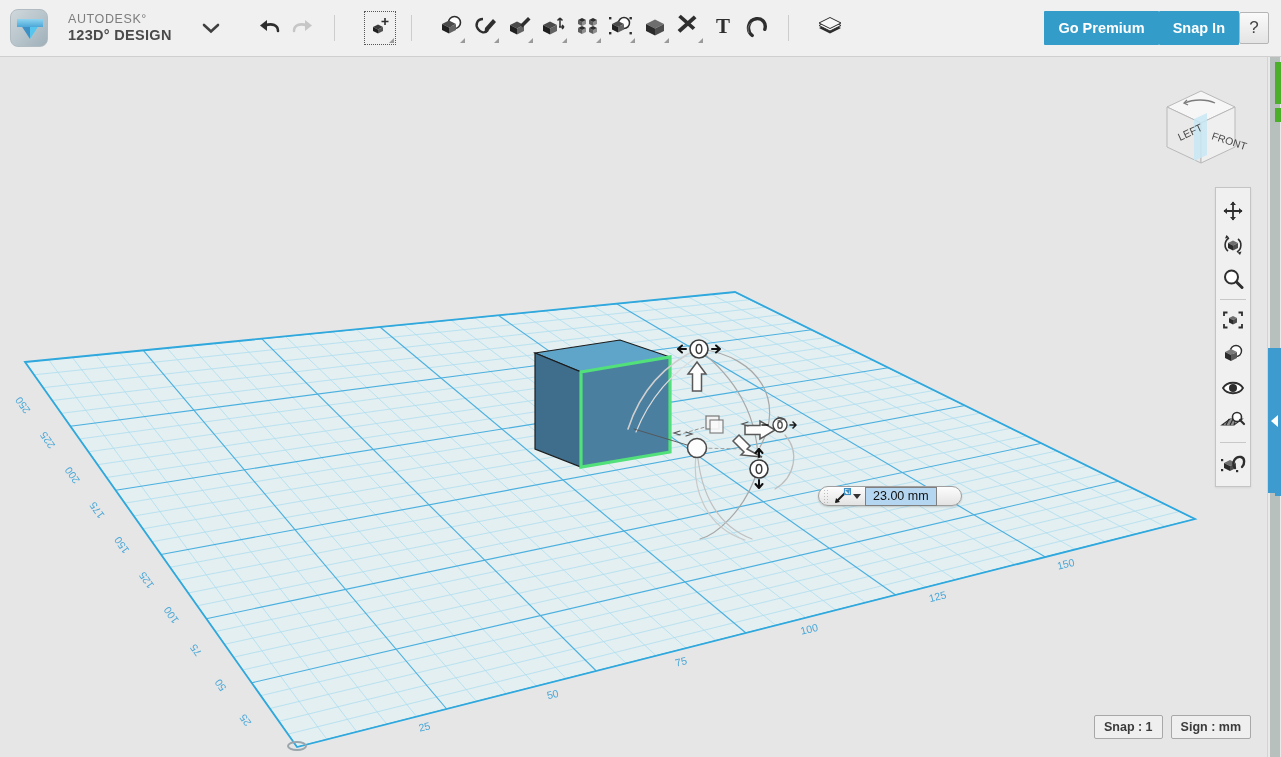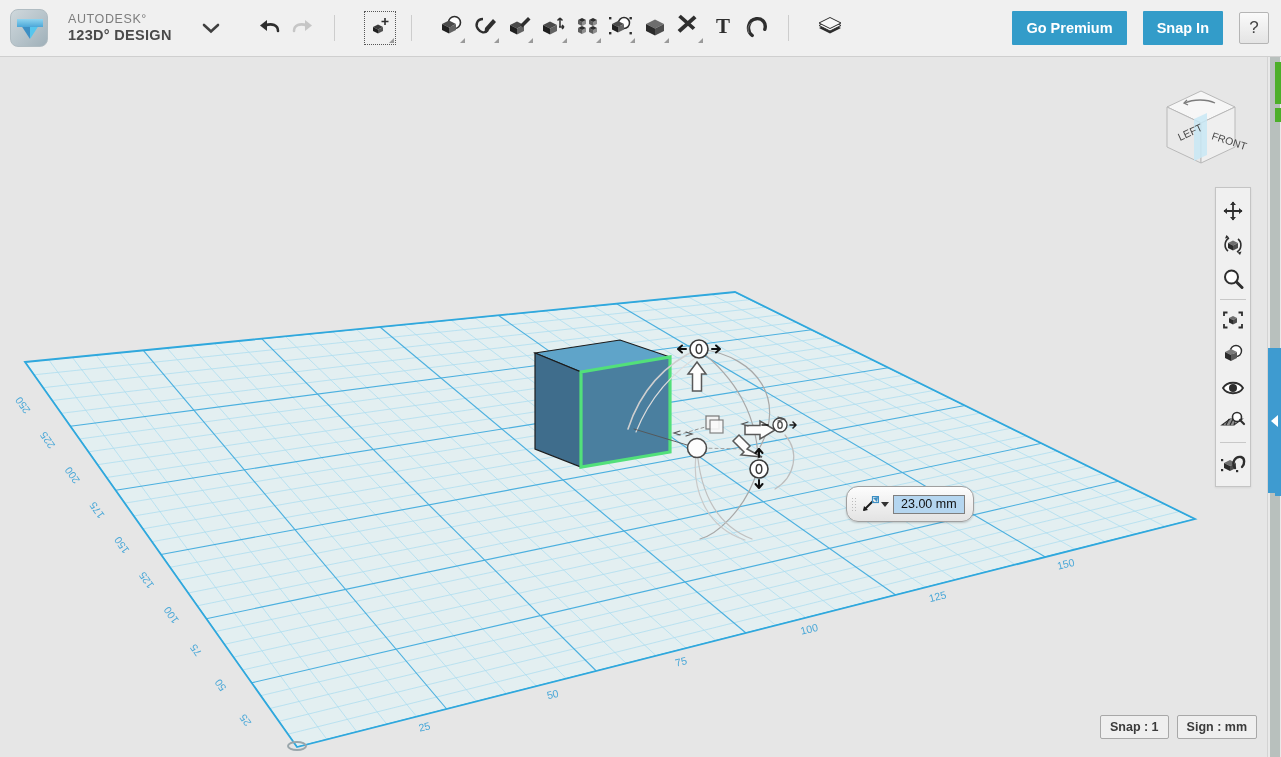--- a/index.html
+++ b/index.html
@@ -63,21 +63,21 @@
   .tb-btn.hasmenu::after {
     content: ""; position: absolute; right: 3px; bottom: 5px;
     width: 0; height: 0;
     border-left: 5px solid transparent;
     border-bottom: 5px solid #9a9a9a;
   }
   .tb-btn.selected .icon-wrap { outline: 1px dotted #555; outline-offset: 2px; }
   .tb-group { display: flex; align-items: center; }
   .tb-undo { margin-left: 14px; }
 
-  .topbar-right { margin-left: auto; display: flex; align-items: center; padding-right: 12px; gap: 16px; }
+  .topbar-right { margin-left: auto; display: flex; align-items: center; padding-right: 12px; gap: 0; }
   .btn-blue {
     background: #339cc9; color: #fff; border: none;
     font-family: "Liberation Sans", sans-serif;
     font-size: 14.5px; font-weight: bold;
     padding: 0 14px; height: 34px; cursor: pointer;
     border-radius: 1px;
   }
   .btn-help {
     background: linear-gradient(180deg,#fafafa,#e4e4e4);
     border: 1px solid #b5b5b5; width: 30px; height: 32px;
@@ -117,42 +117,42 @@
   .panel-tab .tri {
     width: 0; height: 0;
     border-top: 6px solid transparent;
     border-bottom: 6px solid transparent;
     border-right: 7px solid #ffffff;
   }
 
   
   .dim-hud {
     position: absolute; left: 818px; top: 429px;
-    height: 36px; display: flex; align-items: center;
+    height: 20px; display: flex; align-items: center;
     background: linear-gradient(180deg,#fdfdfd,#e3e3e3);
     border: 1px solid #9f9f9f; border-radius: 12px;
-    padding: 0 8px 0 4px; box-shadow: 0 1px 2px rgba(0,0,0,0.18); margin-left: 28px;
+    padding: 0 24px 0 4px; box-shadow: 0 1px 2px rgba(0,0,0,0.18);
   }
   .dim-grip { width: 7px; height: 14px; margin-right: 2px;
     background-image: radial-gradient(#aaa 40%, transparent 41%);
     background-size: 3px 3px; opacity: .75; }
   .dim-icon { width: 20px; height: 18px; display:flex; align-items:center; justify-content:center; cursor:pointer; }
   .dim-caret { width: 0; height: 0; margin: 0 4px 0 1px;
     border-left: 4px solid transparent; border-right: 4px solid transparent;
     border-top: 5px solid #333; cursor: pointer; }
   .dim-field {
     background: #b5d6f0; border: 1px solid #7f7f7f;
     font-family: "Liberation Sans", sans-serif;
     font-size: 12.5px; color: #111; padding: 1px 7px 2px 7px;
     min-width: 70px; text-align: center;
   }
 
   
   .statusbar {
-    position: absolute; right: 10px; bottom: 18px;
+    position: absolute; right: 16px; bottom: 18px;
     display: flex; gap: 8px;
   }
   .status-box {
     background: #efefef; border: 1px solid #a8a8a8;
     font-size: 12.5px; color: #3b3b3b; font-weight: bold;
     padding: 4px 9px; border-radius: 2px;
   }
 
   
   .sb-v {

